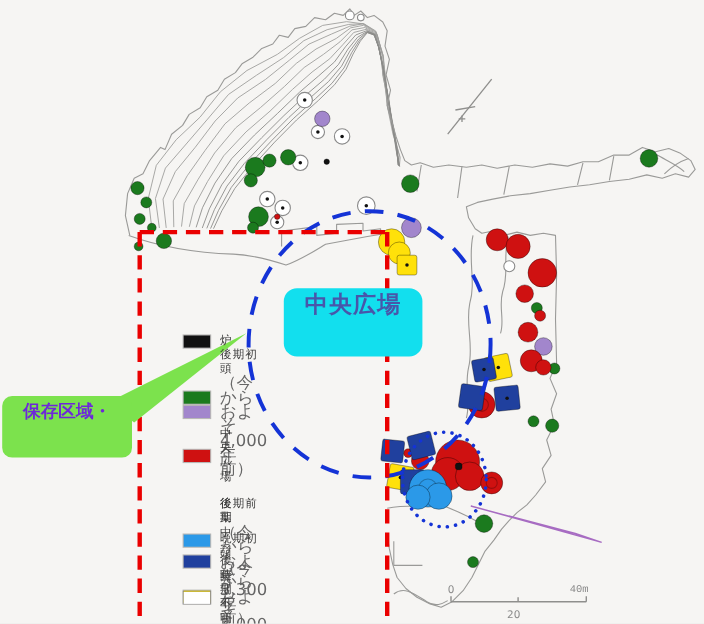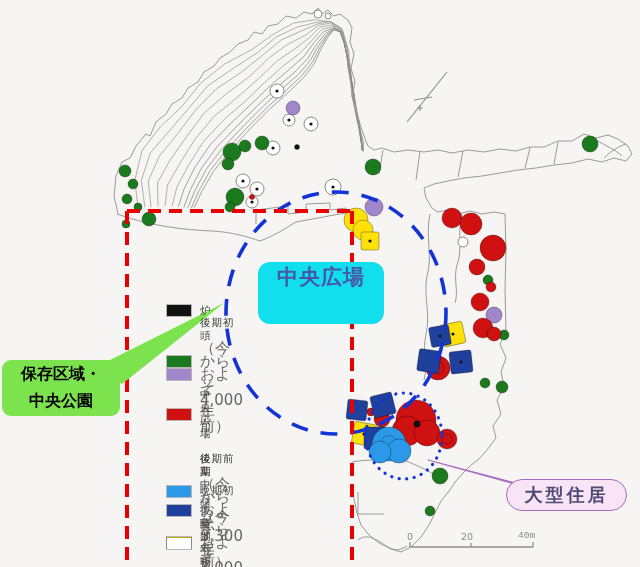--- a/index.html
+++ b/index.html
@@ -18,29 +18,29 @@
   .lt .lab{font-size:10.5px;color:#3a3a3a;letter-spacing:1px;}
   .lt .sub{font-size:15px;color:#666;}
   .lt .sub:empty{display:none;}
 
   
   .callout{position:absolute;text-align:center;font-weight:bold;}
   .callout .ln{white-space:nowrap;}
   .co-plaza{left:258px;top:262px;width:126px;height:62px;border-radius:12px;
     background:#12dfee;color:#4856aa;font-size:21px;line-height:30px;letter-spacing:1px;}
   .co-preserve{left:2px;top:360px;width:118px;height:56px;border-radius:9px;
-    background:#7ce24d;color:#000000;font-size:16px;line-height:27px;}
+    background:#7ce24d;color:#6d28d9;font-size:16px;line-height:27px;}
   .co-dwelling{left:506px;top:479px;width:121px;height:32px;border-radius:16px;
     background:#f8e4f4;border:1.5px solid #a76cc2;color:#4f4b76;
     font-size:18px;line-height:30px;letter-spacing:3px;box-sizing:border-box;}
 
   
   .scl{position:absolute;font-size:9.5px;color:#8a8a8a;}
   .scl0{left:407px;top:531px;}
-  .scl20{left:461px;top:531px;}
+  .scl20{left:461px;top:554px;}
   .scl40{left:518px;top:530px;font-family:Liberation Mono, monospace;}
 </style>
 </head>
 <body>
 
 <div class="stage">
 
   <svg class="mapcanvas" viewBox="0 0 640 567">
 
     <g id="contours">
@@ -229,22 +229,18 @@
           <div class="lab">時期不明</div>
         </div>
     </div>
   </div>
 
   <div class="callout co-plaza">
     <div class="ln">中央広場</div>
   </div>
   <div class="callout co-preserve">
     <div class="ln">保存区域・</div>
-    <div class="ln">中央公園</div>
-  </div>
-  <div class="callout co-dwelling">
-    <span>大型住居</span>
   </div>
 
   <span class="scl scl0">0</span>
   <span class="scl scl20">20</span>
   <span class="scl scl40">40m</span>
 </div>
 
 </body></html>

